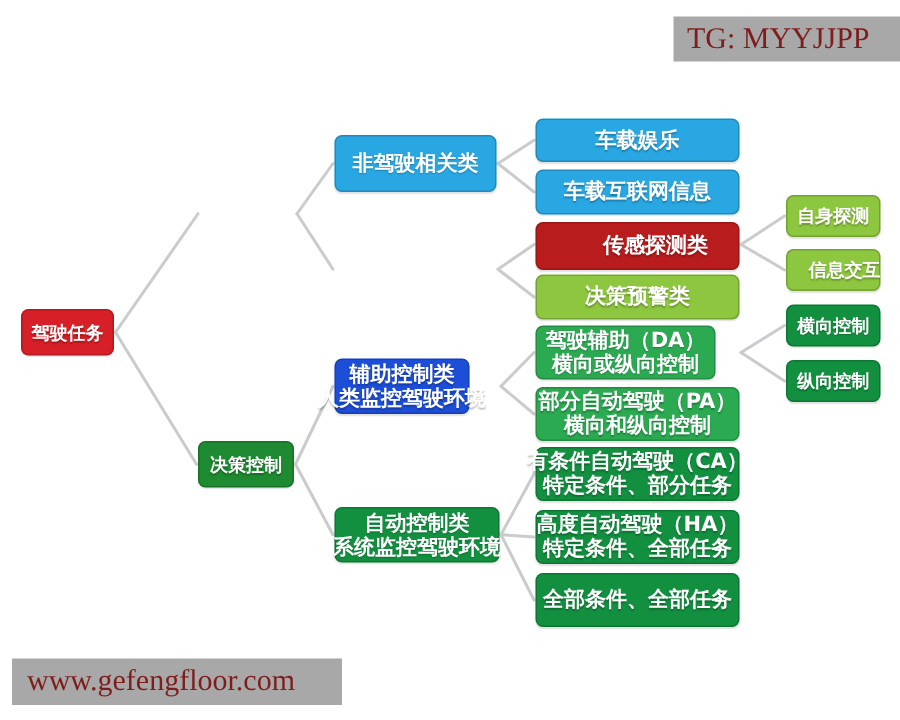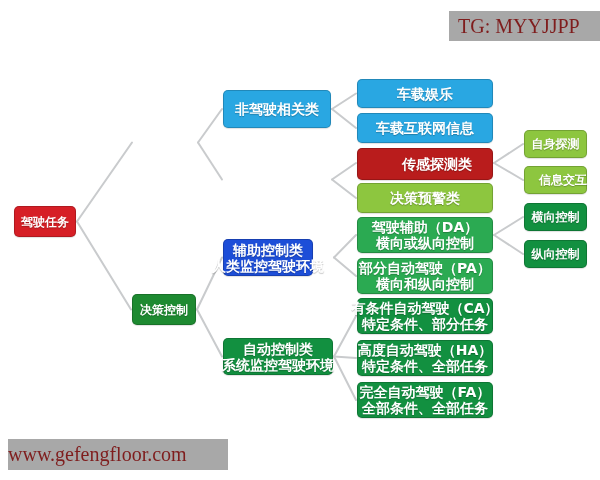--- a/index.html
+++ b/index.html
@@ -60,20 +60,21 @@
     background: #a8a8a8;
     font-size: 20px;
     padding-left: 9px;
     box-sizing: border-box;
   }
   .wm-bottom {
     left: 8px; top: 439px;
     width: 220px; height: 31px;
     background: #a8a8a8;
     font-size: 20px;
+    padding-left: 10px;
     box-sizing: border-box;
   }
 </style>
 </head>
 <body>
 
 <div id="canvas">
   <svg id="edges" xmlns="http://www.w3.org/2000/svg" width="600" height="480">
       <line x1="77" y1="221.5" x2="132" y2="142.5" stroke="#c9cbcd" stroke-width="2" stroke-linecap="round"></line>
       <line x1="77" y1="221.5" x2="131" y2="309.5" stroke="#c9cbcd" stroke-width="2" stroke-linecap="round"></line>
@@ -119,38 +120,37 @@
     </div>
     <div class="node" style="left: 357px; top: 113px; width: 136px; height: 30px; background: rgb(41, 167, 226);">
       <div class="node-line">车载互联网信息</div>
     </div>
     <div class="node" style="left: 357px; top: 148px; width: 136px; height: 32px; background: #b91c1c; padding-left: 24px;">
       <div class="node-line">传感探测类</div>
     </div>
     <div class="node" style="left: 357px; top: 183px; width: 136px; height: 30px; background: rgb(141, 198, 63);">
       <div class="node-line">决策预警类</div>
     </div>
-    <div class="node" style="left: 357px; top: 217px; width: 136px; height: 36px; background: rgb(43, 170, 82);">
+    <div class="node" style="left: 357px; top: 217px; width: 120px; height: 36px; background: rgb(43, 170, 82);">
       <div class="node-line">驾驶辅助（DA）</div>
       <div class="node-line">横向或纵向控制</div>
     </div>
     <div class="node" style="left: 357px; top: 258px; width: 136px; height: 36px; background: rgb(43, 170, 82);">
       <div class="node-line">部分自动驾驶（PA）</div>
       <div class="node-line">横向和纵向控制</div>
     </div>
     <div class="node" style="left: 357px; top: 298px; width: 136px; height: 36px; background: rgb(18, 144, 64);">
       <div class="node-line">有条件自动驾驶（CA）</div>
       <div class="node-line">特定条件、部分任务</div>
     </div>
     <div class="node" style="left: 357px; top: 340px; width: 136px; height: 36px; background: rgb(18, 144, 64);">
       <div class="node-line">高度自动驾驶（HA）</div>
       <div class="node-line">特定条件、全部任务</div>
     </div>
     <div class="node" style="left: 357px; top: 382px; width: 136px; height: 36px; background: rgb(18, 144, 64);">
-      <div class="node-line">完全自动驾驶（FA）</div>
       <div class="node-line">全部条件、全部任务</div>
     </div>
     <div class="node small" style="left: 524px; top: 130px; width: 63px; height: 28px; background: rgb(141, 198, 63);">
       <div class="node-line">自身探测</div>
     </div>
     <div class="node small" style="left: 524px; top: 166px; width: 63px; height: 28px; background: rgb(141, 198, 63); align-items: flex-end;">
       <div class="node-line">信息交互</div>
     </div>
     <div class="node small" style="left: 524px; top: 203px; width: 63px; height: 28px; background: rgb(18, 144, 64);">
       <div class="node-line">横向控制</div>

